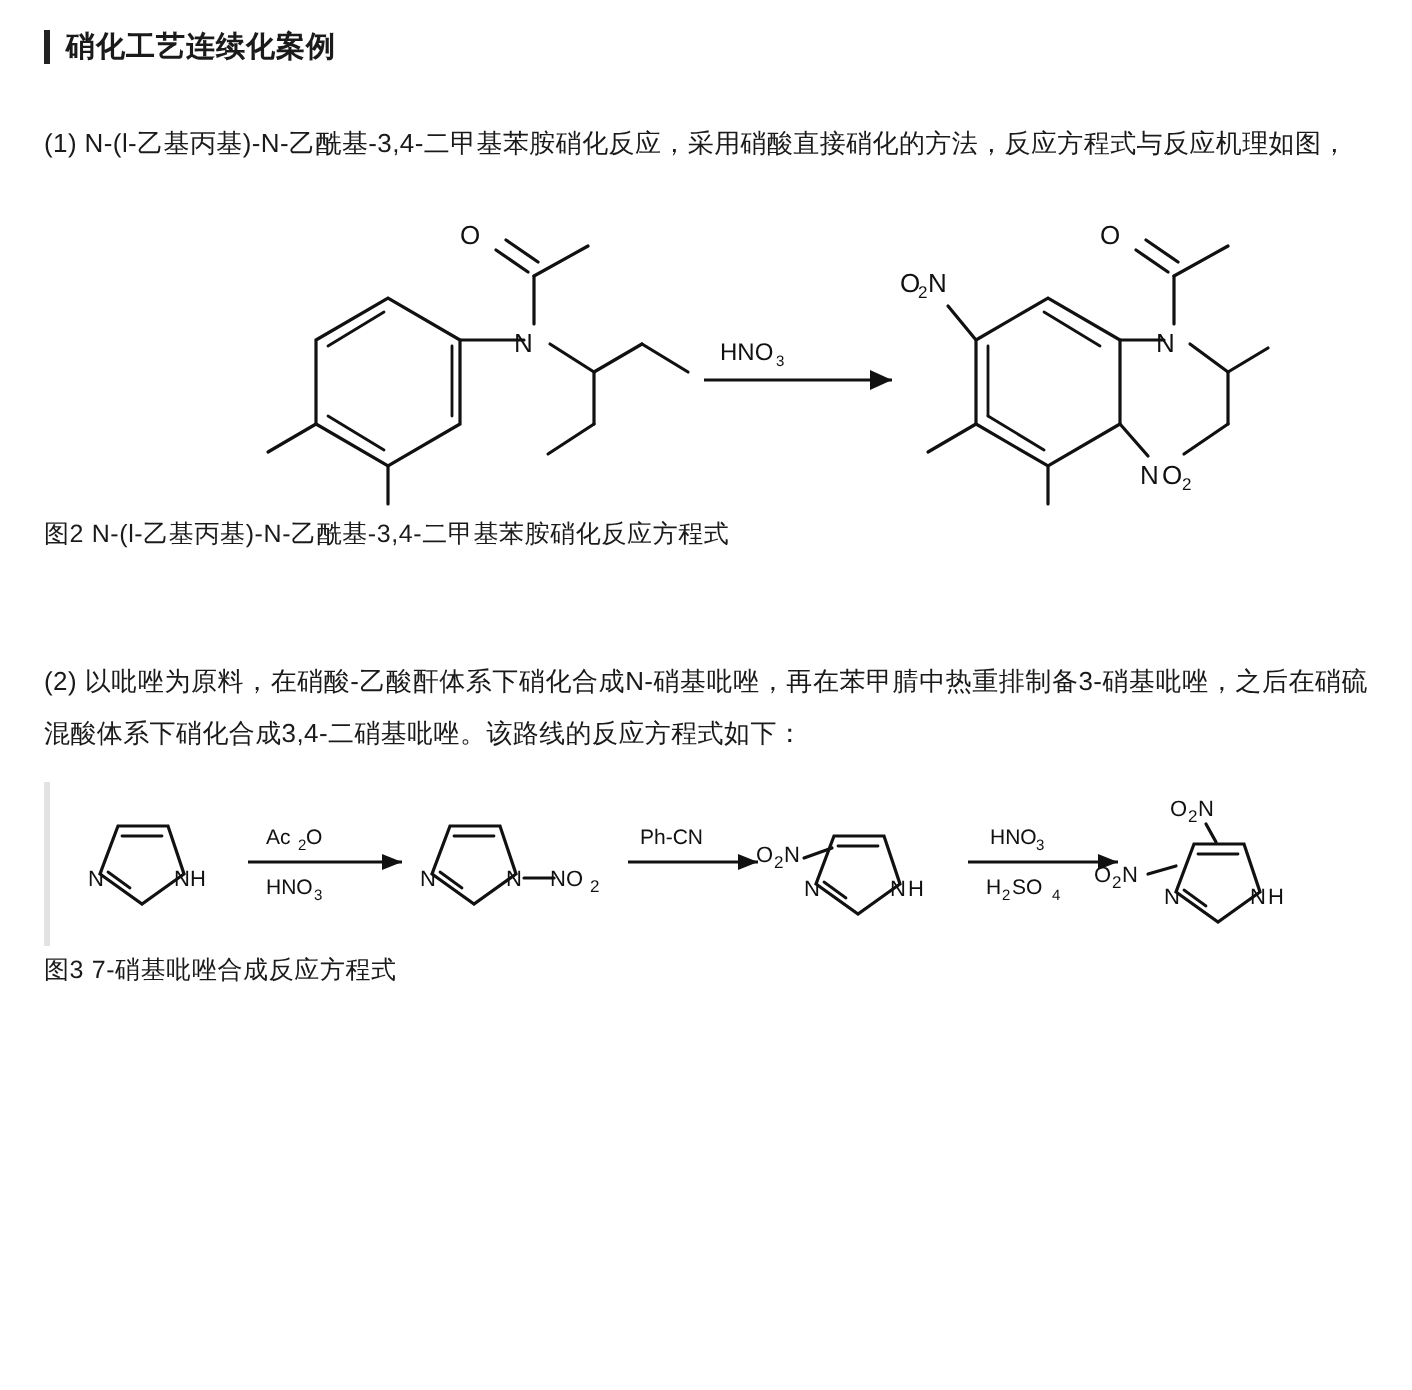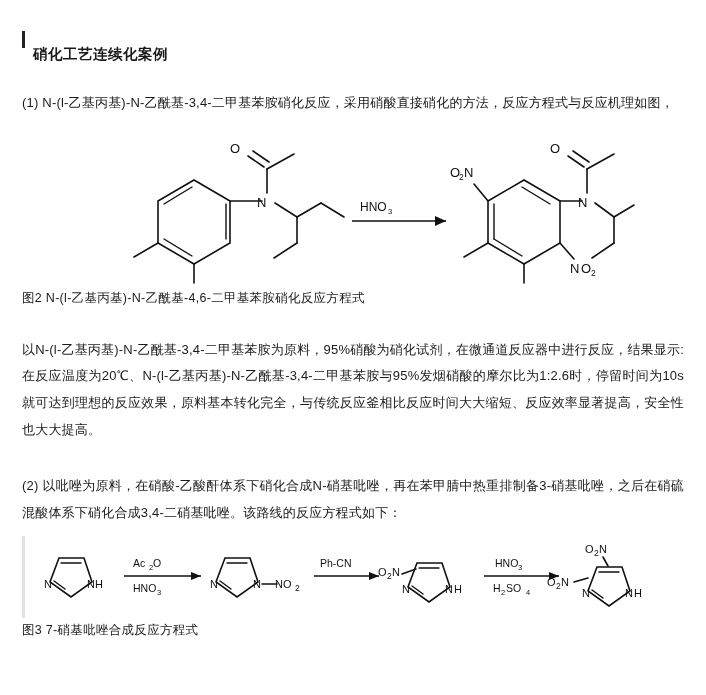--- a/index.html
+++ b/index.html
@@ -30,21 +30,20 @@
     height: 17px;
     background: #222;
     margin-right: 8px;
     flex: 0 0 auto;
   }
   .title-text {
     font-size: 14.5px;
     font-weight: bold;
     letter-spacing: 0.5px;
     color: #1a1a1a;
-    margin-top: 31px;
   }
   .para {
     font-size: 13px;
     line-height: 2.05;
     text-align: justify;
     color: #1a1a1a;
     margin: 0 0 8px 0;
     letter-spacing: 0.2px;
   }
   .fig-caption {
@@ -145,25 +144,24 @@
       <line class="bond" x1="562" y1="36" x2="546" y2="25"></line>
       <line class="bond" x1="567" y1="31" x2="551" y2="20"></line>
       <text class="atom" x="528" y="22">O</text>
       <line class="bond" x1="573" y1="72" x2="592" y2="86"></line>
       <line class="bond" x1="592" y1="86" x2="592" y2="112"></line>
       <line class="bond" x1="592" y1="112" x2="570" y2="127"></line>
       <line class="bond" x1="592" y1="86" x2="612" y2="74"></line>
     </svg>
   </div>
 
-  <p class="fig-caption">图2 N-(l-乙基丙基)-N-乙酰基-4,6-二甲基苯胺硝化反应方程式</p>
+  <p class="fig-caption">图2 N-(l-乙基丙基)-N-乙酰基-3,4-二甲基苯胺硝化反应方程式</p>
 
   <div class="gap-big"></div>
 
-  <p class="para">以N-(l-乙基丙基)-N-乙酰基-3,4-二甲基苯胺为原料，95%硝酸为硝化试剂，在微通道反应器中进行反应，结果显示:在反应温度为20℃、N-(l-乙基丙基)-N-乙酰基-3,4-二甲基苯胺与95%发烟硝酸的摩尔比为1:2.6时，停留时间为10s就可达到理想的反应效果，原料基本转化完全，与传统反应釜相比反应时间大大缩短、反应效率显著提高，安全性也大大提高。</p>
 
   <div class="gap-med"></div>
 
   <p class="para">(2) 以吡唑为原料，在硝酸-乙酸酐体系下硝化合成N-硝基吡唑，再在苯甲腈中热重排制备3-硝基吡唑，之后在硝硫混酸体系下硝化合成3,4-二硝基吡唑。该路线的反应方程式如下：</p>
 
   <div class="scheme2-wrap">
     <svg width="650" height="82" viewBox="0 0 650 82">
 
       <polygon class="bond" points="30,22 55,22 63,46 42,61 21,46"></polygon>
       <line class="bond-thin" x1="32" y1="27" x2="52" y2="27"></line>

